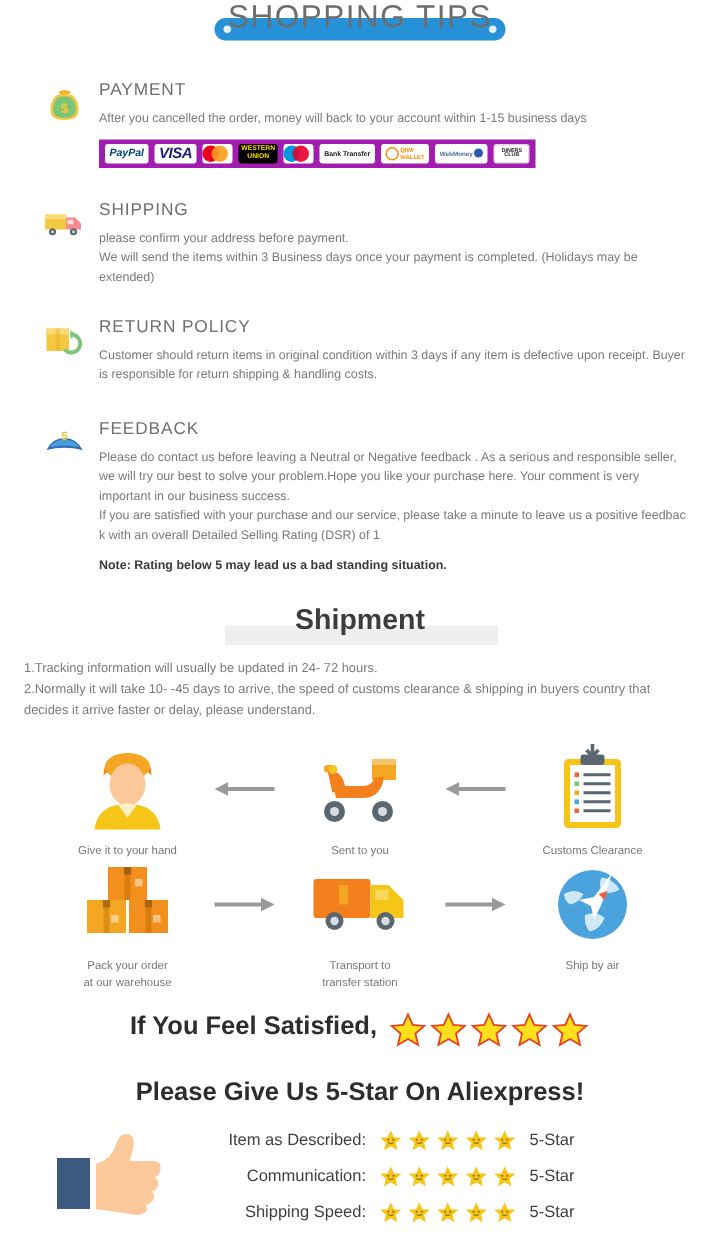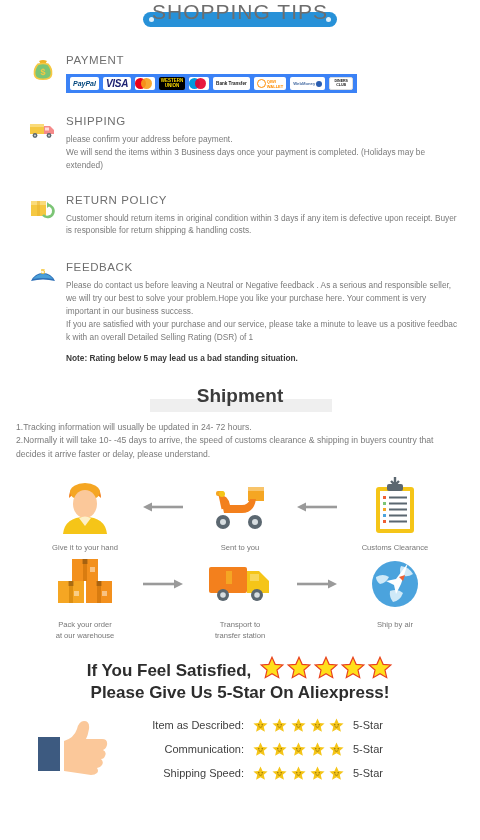--- a/index.html
+++ b/index.html
@@ -34,21 +34,21 @@
   }
 
   
   .tip{position:relative;padding-left:66px;padding-right:18px;margin-top:12px;}
   .tip-icon{position:absolute;left:28px;top:2px;width:30px;height:28px;}
   .tip-title{font-size:11.5px;color:#6f6f6f;letter-spacing:.6px;margin-bottom:6px;}
   .tip-body{font-size:8.3px;line-height:1.55;color:#7a7a7a;}
   .tip-note{margin-top:9px;font-size:8.3px;font-weight:bold;color:#3a3a3a;}
 
   
-  .pay-logos{display:flex;align-items:center;gap:4px;margin-top:8px;background:#3b82f6;padding:3px 4px;width:fit-content;}
+  .pay-logos{display:flex;align-items:center;gap:4px;margin-top:8px;background:#a21caf;padding:3px 4px;width:fit-content;}
   .logo{height:13px;display:flex;align-items:center;justify-content:center;
         border-radius:2px;font-size:6px;font-weight:bold;color:#fff;padding:0 3px;box-sizing:border-box;}
   .lg-paypal{background:#fff;color:#00457c;font-size:7px;font-style:italic;border:none;}
   .lg-visa{background:#fff;color:#1a1f71;font-size:10px;font-weight:bold;font-style:italic;letter-spacing:-.3px;}
   .lg-mc{background:#fff;padding:0;width:20px;position:relative;}
   .mc-c1,.mc-c2{position:absolute;top:1px;width:11px;height:11px;border-radius:50%;}
   .mc-c1{left:0;background:#eb001b;}
   .mc-c2{left:6px;background:#f79e1b;opacity:.9;}
   .lg-wu{background:#000;color:#ffdd00;font-size:4.5px;line-height:1.1;width:26px;flex-direction:column;}
   .lg-maestro{background:#fff;padding:0;width:20px;position:relative;}
@@ -74,23 +74,23 @@
   .flow{margin-top:12px;}
   .flow-row{display:flex;align-items:flex-start;justify-content:space-between;padding:0 34px;}
   .flow-cell{width:104px;text-align:center;}
   .flow-art{height:62px;display:flex;align-items:center;justify-content:center;}
   .flow-label{font-size:7.6px;line-height:1.45;color:#777;margin-top:4px;}
   .flow-arrow{width:54px;height:62px;display:flex;align-items:center;justify-content:center;}
   .arrow-svg{display:block;}
 
   
   .sat-block{margin-top:14px;text-align:center;}
-  .sat-l1{display:flex;align-items:flex-end;justify-content:center;gap:8px;}
+  .sat-l1{display:flex;align-items:flex-start;justify-content:center;gap:8px;}
   .sat-text{font-size:17px;font-weight:bold;color:#2d2d2d;}
-  .sat-l2{font-size:17px;font-weight:bold;color:#2d2d2d;margin-top:2px;}
+  .sat-l2{font-size:17px;font-weight:bold;color:#2d2d2d;margin-top:18px;}
   .star-row{display:flex;gap:1px;align-items:center;}
 
   
   .rate-wrap{position:relative;margin-top:10px;height:96px;}
   .thumb-box{position:absolute;left:16px;top:2px;width:104px;text-align:center;}
   .rate-rows{position:absolute;left:126px;top:4px;}
   .rate-row{display:flex;align-items:center;gap:8px;margin-bottom:7px;}
   .rate-name{width:118px;text-align:right;font-size:11px;color:#3f3f3f;}
   .rate-stars{display:flex;gap:2px;}
   .rate-val{font-size:11px;color:#3f3f3f;}
@@ -109,20 +109,21 @@
     <div class="tip-icon">
       <svg width="30" height="28" viewBox="0 0 30 28">
         <rect x="3" y="2" width="24" height="24" fill="#fdf6d8" opacity="0"></rect>
         <path d="M11 5 q4 -2 8 0 l-1.5 2.5 h-5z" fill="#f0b323"></path>
         <path d="M9.5 7.5 q5.5 -1.6 11 0 q4.5 4.5 3.8 11 q-0.6 5.5 -9.3 5.5 q-8.7 0 -9.3 -5.5 q-0.7 -6.5 3.8 -11z" fill="#f5c842"></path>
         <path d="M10.5 9 q4.5 -1.3 9 0 q3.6 4 3 9.2 q-0.5 4.4 -7.5 4.4 q-7 0 -7.5 -4.4 q-0.6 -5.2 3 -9.2z" fill="#7cc576"></path>
         <text x="15" y="19" font-size="9" font-family="Liberation Sans, sans-serif" font-weight="bold" fill="#f5c842" text-anchor="middle">$</text>
       </svg>
     </div>
     <div class="tip-title">PAYMENT</div>
+    <div class="tip-body">After you cancelled the order, money will back to your account within 1-15 business days</div>
 
     <div class="pay-logos">
       <div class="logo lg-paypal">PayPal</div>
       <div class="logo lg-visa">VISA</div>
       <div class="logo lg-mc">
         <span class="mc-c1"></span>
           <span class="mc-c2"></span>
       </div>
       <div class="logo lg-wu">
         <span>WESTERN</span>

